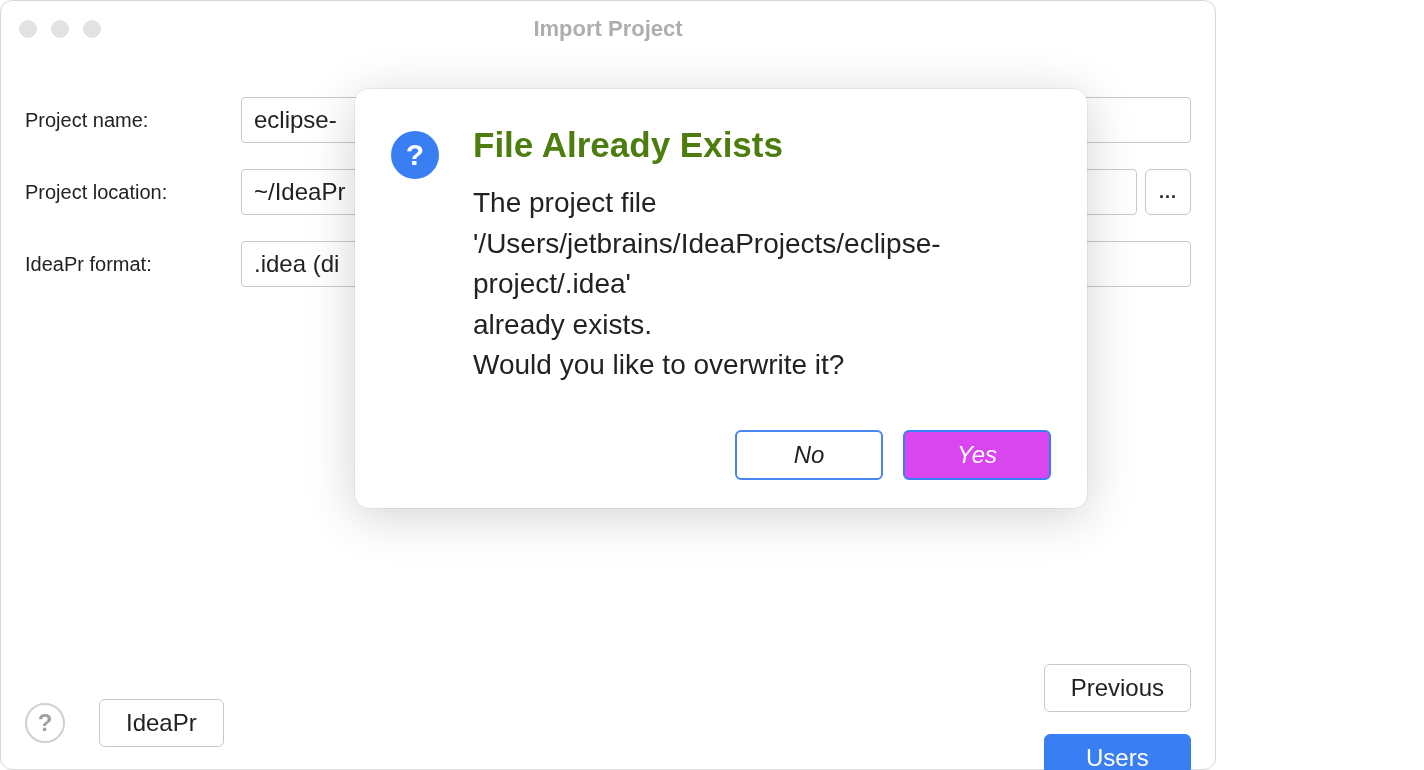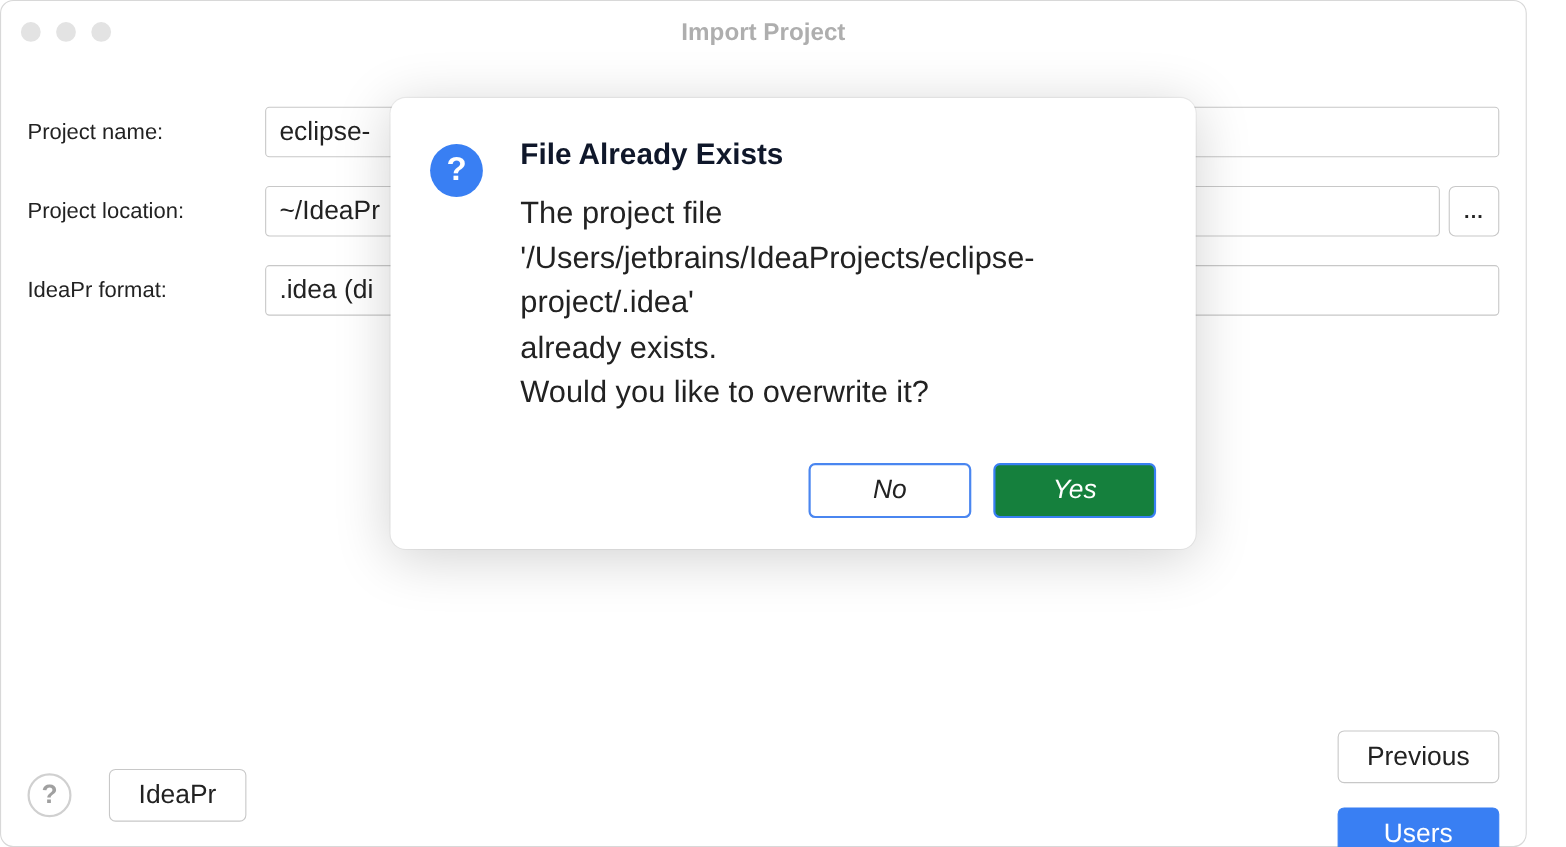--- a/index.html
+++ b/index.html
@@ -9,21 +9,21 @@
     }
     body {
       font-family: -apple-system, BlinkMacSystemFont, "Segoe UI", Arial, sans-serif;
       background: #fff;
       width: 1424px;
       height: 770px;
       position: relative;
       overflow: hidden;
     }
     .window {
-      width: 1388px;
+      width: 1216px;
       height: 770px;
       background: #fff;
       border: 1px solid #d8d8d8;
       border-radius: 12px;
       position: relative;
     }
     .titlebar {
       height: 56px;
       display: flex;
       align-items: center;
@@ -186,23 +186,23 @@
       justify-content: center;
       font-size: 30px;
       font-weight: 700;
       flex-shrink: 0;
       margin-top: 6px;
     }
     .modal-text {
       flex: 1;
     }
     .modal-title {
-      font-size: 27px;
+      font-size: 35px;
       font-weight: 700;
-      color: #0f172a;
+      color: #4d7c0f;
       margin-bottom: 18px;
     }
     .modal-msg {
       font-size: 28px;
       color: #222;
       line-height: 1.45;
       white-space: pre-line;
     }
     .modal-actions {
       display: flex;
@@ -220,21 +220,21 @@
       display: flex;
       align-items: center;
       justify-content: center;
     }
     .modal-btn-no {
       background: #fff;
       border: 2px solid #4a86f0;
       color: #222;
     }
     .modal-btn-yes {
-      background: #15803d;
+      background: #d946ef;
       border: 2px solid #397ff3;
       color: #fff;
     }
   </style>
 </head>
 <body>
 
 <div class="window">
   <div class="titlebar">
     <div class="traffic-lights">

